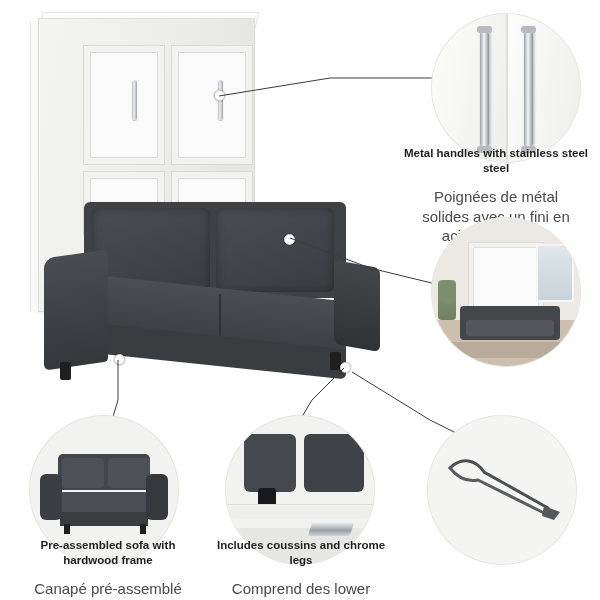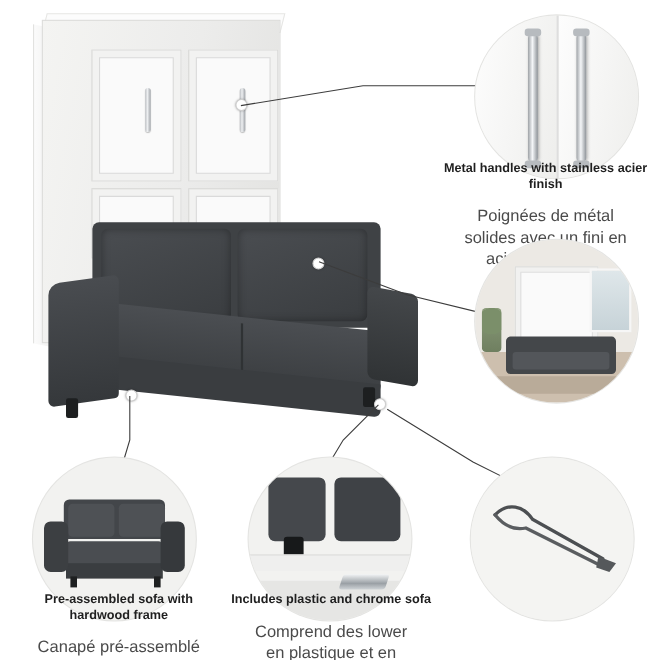--- a/index.html
+++ b/index.html
@@ -341,21 +341,21 @@
     <div class="hc-door d1"></div>
     <div class="hc-door d2"></div>
     <div class="hc-handle a"></div>
     <div class="hc-handle b"></div>
     <div class="hc-cap" style="left:45px; top:12px;"></div>
     <div class="hc-cap" style="left:45px; top:132px;"></div>
     <div class="hc-cap" style="left:89px; top:12px;"></div>
     <div class="hc-cap" style="left:89px; top:132px;"></div>
   </div>
   <div class="caption cap-handles">
-    <p class="en">Metal handles with stainless acier finish</p>
+    <p class="en">Metal handles with stainless steel steel</p>
     <p class="fr">Poignées de métal solides avec un fini en acier inoxydable</p>
   </div>
 
   <div class="circle c-cushion">
     <div class="room-wall"></div>
     <div class="room-floor"></div>
     <div class="room-cab"></div>
     <div class="room-window"></div>
     <div class="room-plant"></div>
     <div class="room-sofa"></div>
@@ -380,21 +380,21 @@
 
   <div class="circle c-legs">
     <div class="lg-sofa-l"></div>
     <div class="lg-sofa-r"></div>
     <div class="lg-plastic"></div>
     <div class="lg-shelf"></div>
     <div class="lg-shelf2"></div>
     <div class="lg-chrome"></div>
   </div>
   <div class="caption cap-legs">
-    <p class="en">Includes plastic and chrome sofa</p>
+    <p class="en">Includes coussins and chrome legs</p>
     <p class="fr">Comprend des lower en plastique et en chrome</p>
   </div>
 
   <div class="circle c-hook">
     <svg class="hook-svg" viewBox="0 0 148 148">
       <rect x="0" y="0" width="148" height="148" fill="#f4f4f2"></rect>
       <path d="M22,52 C34,40 48,44 56,56 L120,92" fill="none" stroke="#4c4f52" stroke-width="3" stroke-linecap="round"></path>
       <path d="M22,52 C30,62 40,66 50,64 L118,98" fill="none" stroke="#5a5d60" stroke-width="3" stroke-linecap="round"></path>
       <path d="M116,90 L132,96 L126,104 L114,100 Z" fill="#55585b"></path>
     </svg>

